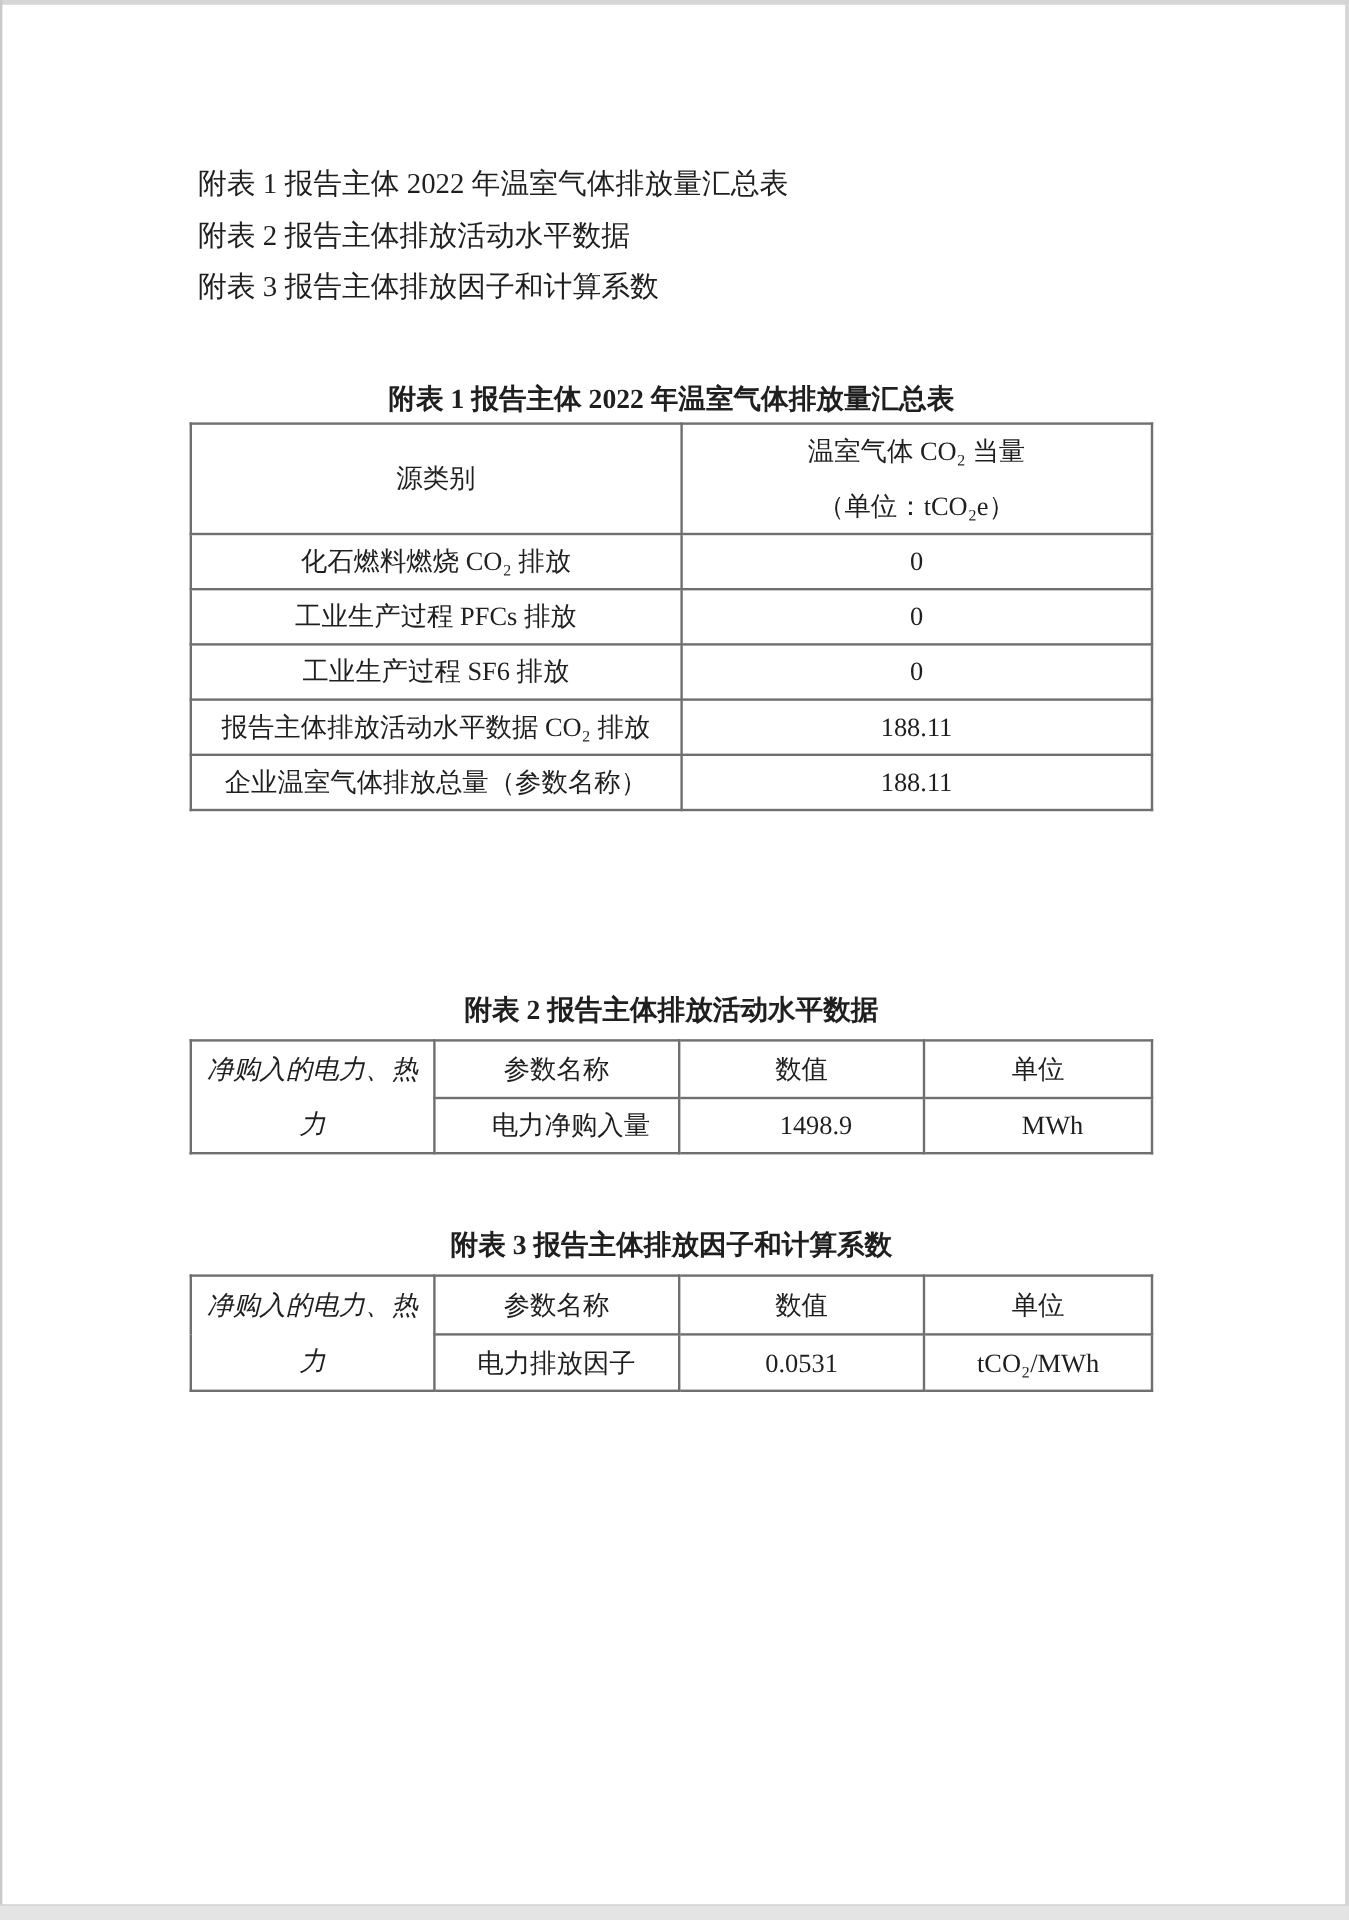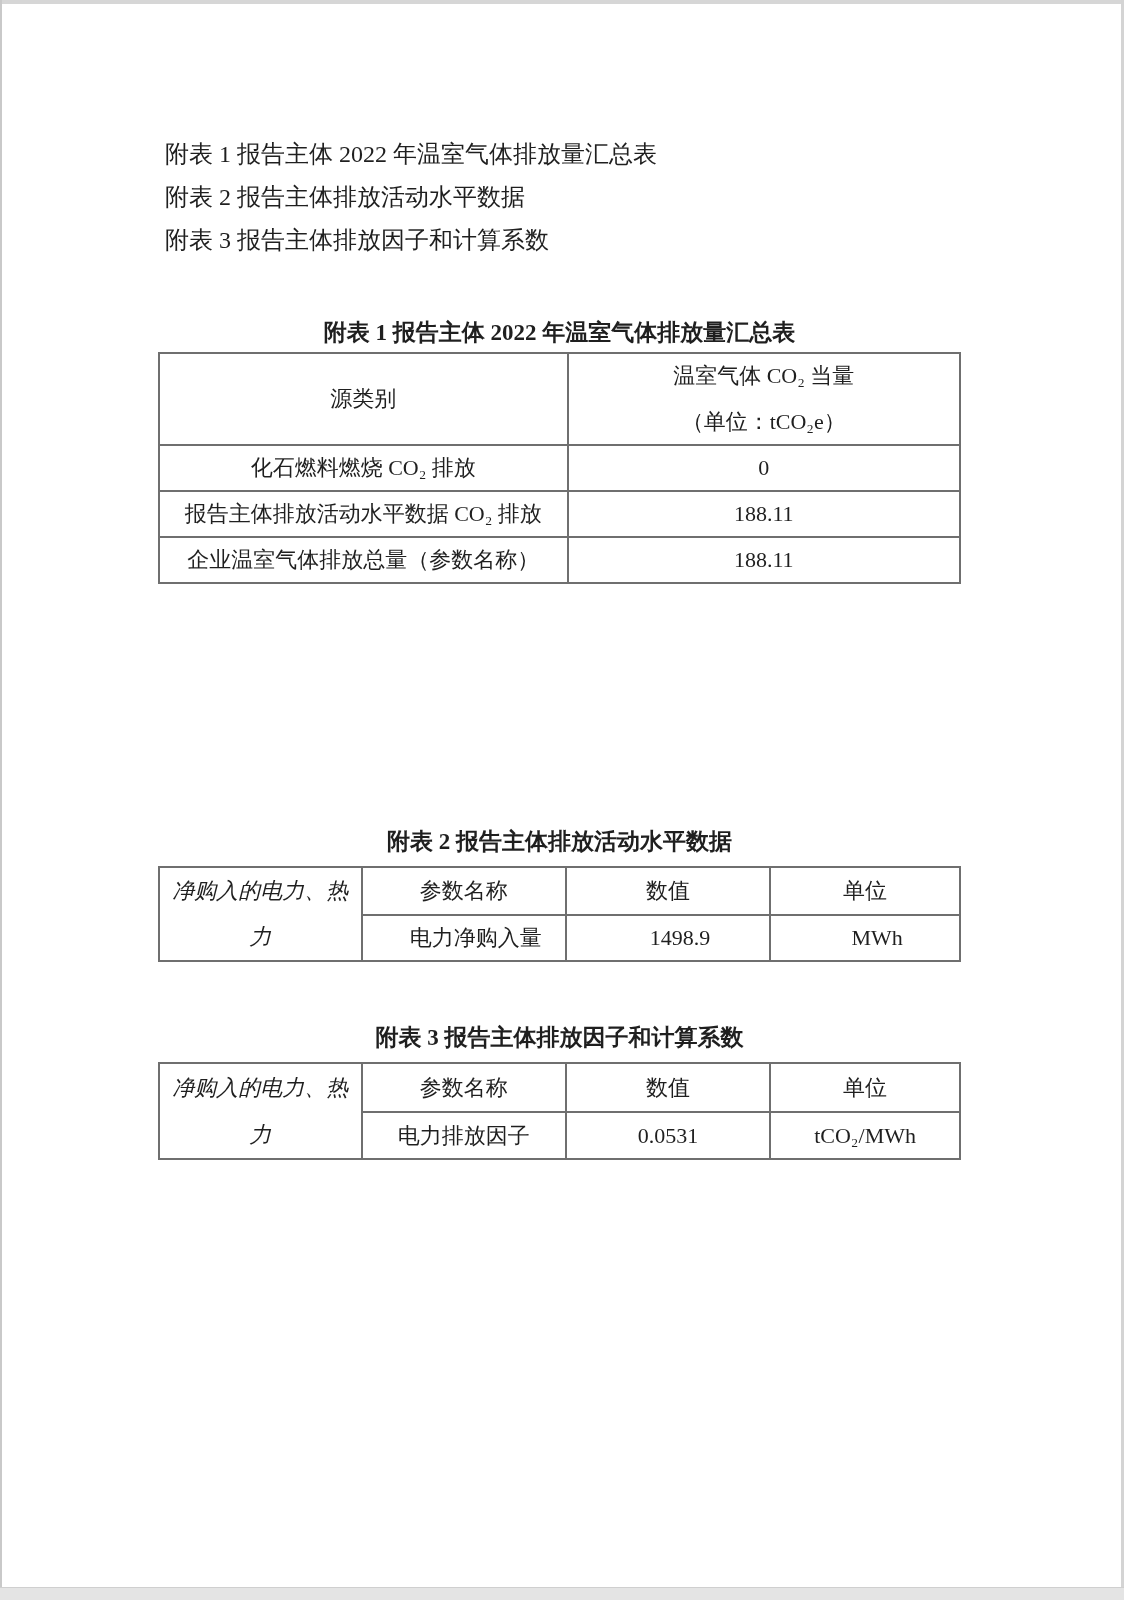--- a/index.html
+++ b/index.html
@@ -120,20 +120,28 @@
         <div>温室气体 CO₂ 当量</div>
         <div>（单位：tCO₂e）</div>
       </div>
     </td>
   </tr>
   <tr class="data">
     <td>化石燃料燃烧 CO₂ 排放</td>
     <td>0</td>
   </tr>
   <tr class="data">
+    <td>工业生产过程 PFCs 排放</td>
+    <td>0</td>
+  </tr>
+  <tr class="data">
+    <td>工业生产过程 SF6 排放</td>
+    <td>0</td>
+  </tr>
+  <tr class="data">
     <td>报告主体排放活动水平数据 CO₂ 排放</td>
     <td>188.11</td>
   </tr>
   <tr class="data">
     <td>企业温室气体排放总量（参数名称）</td>
     <td>188.11</td>
   </tr>
 </tbody>
   </table>
 

